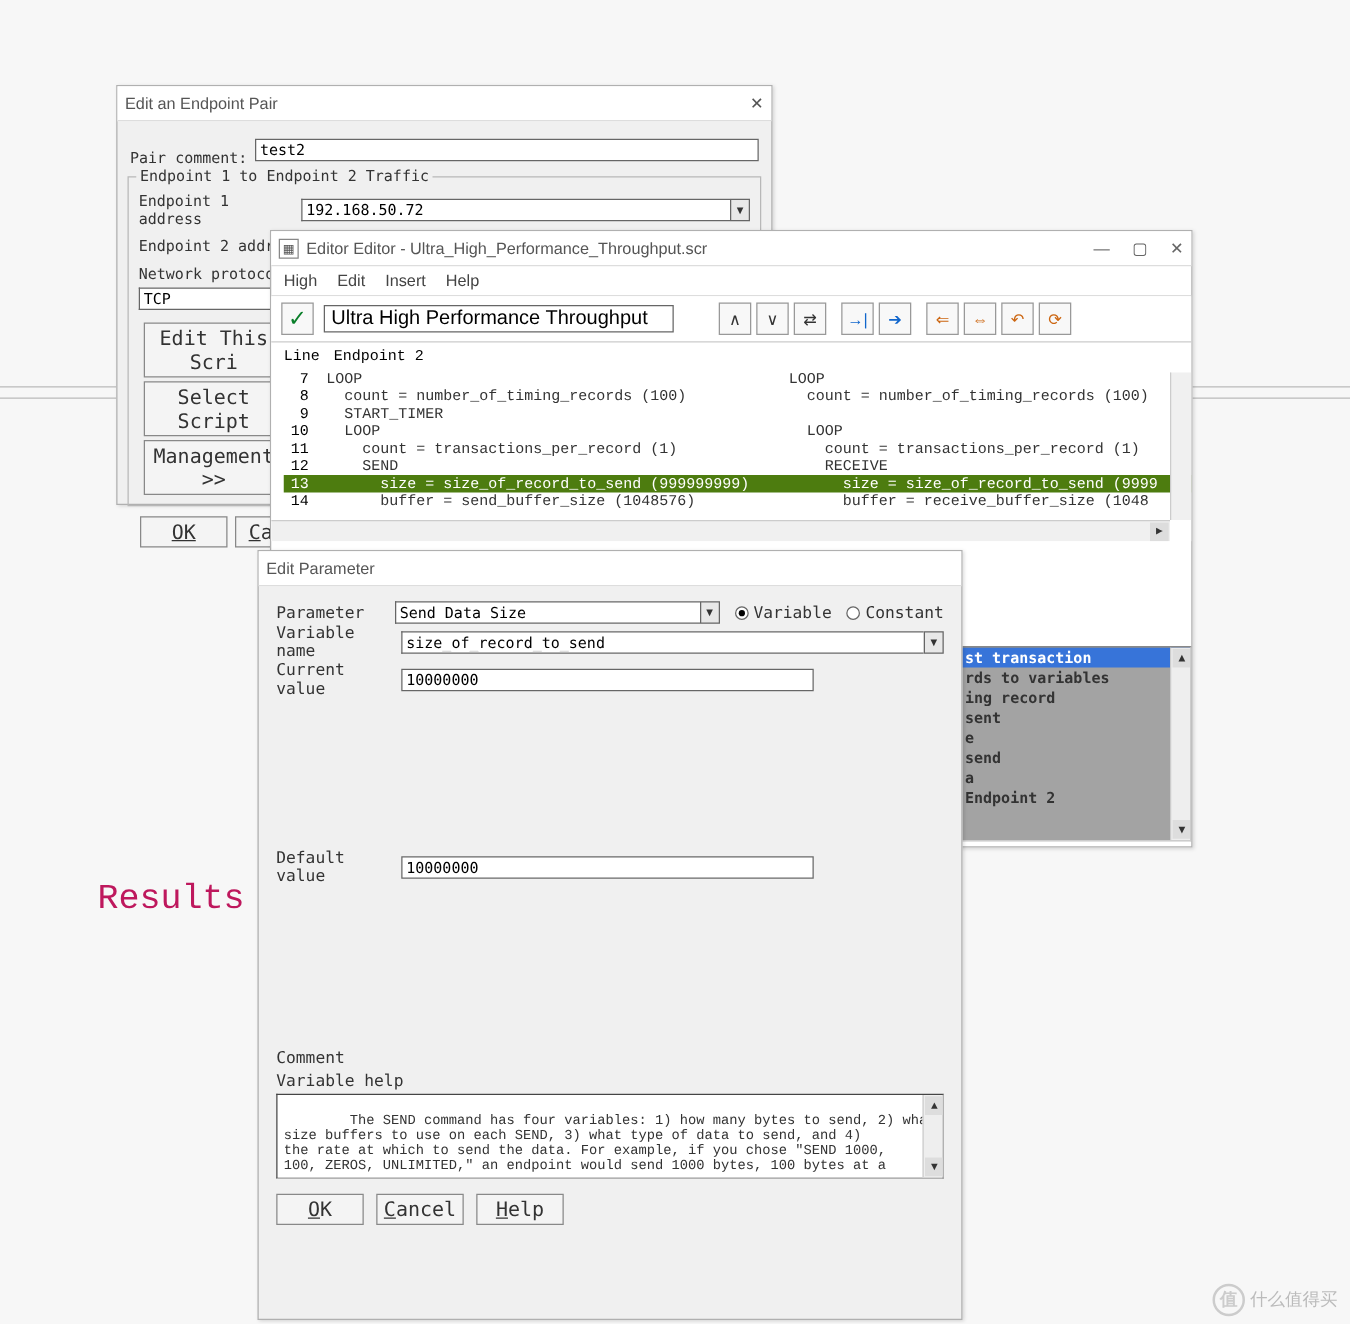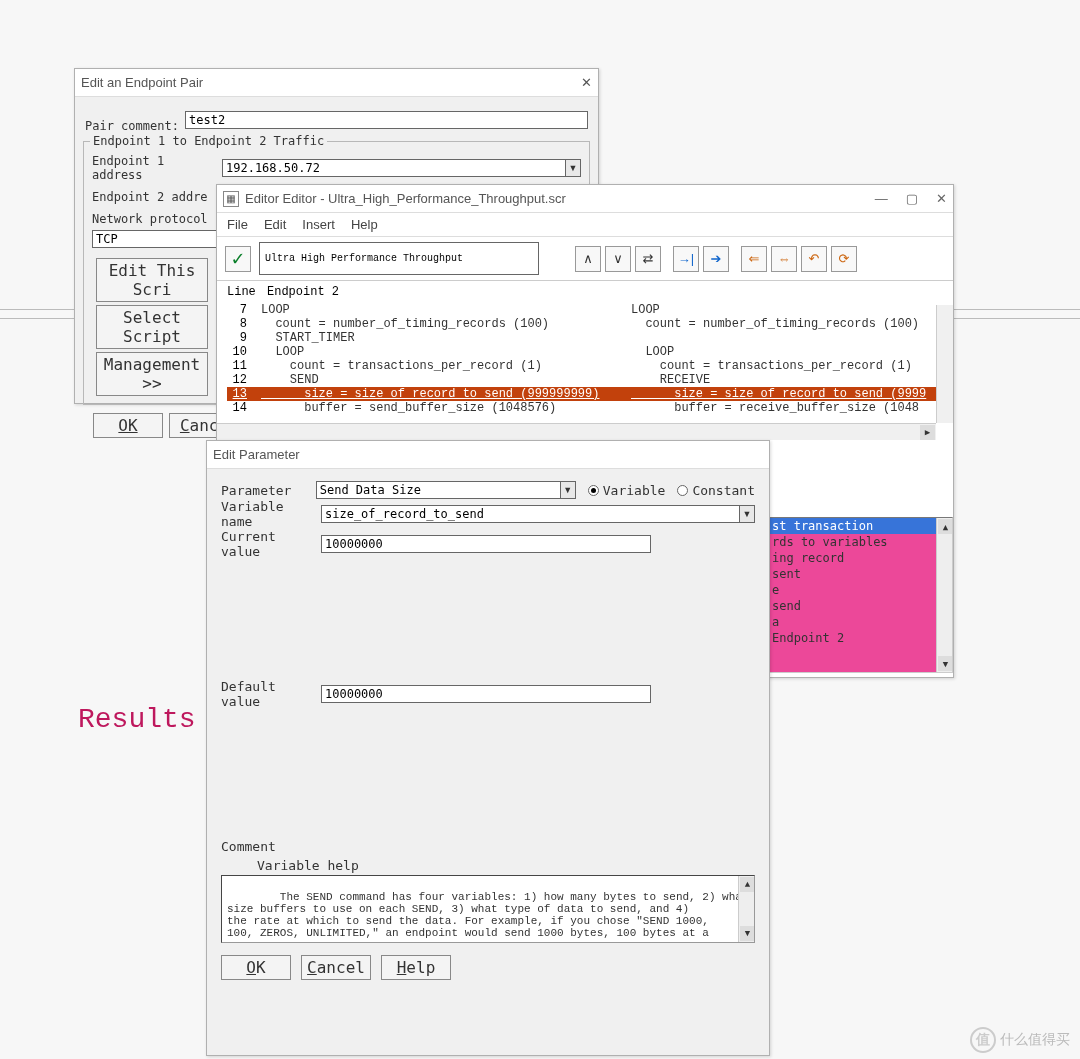--- a/index.html
+++ b/index.html
@@ -105,23 +105,23 @@
     border: 1px solid #999;
     background: #f8f8f8;
     display: flex; align-items: center; justify-content: center;
     cursor: pointer;
     font-size: 13px;
   }
   .toolbar .scriptname {
     flex: 0 0 280px;
     border: 1px solid #666;
     padding: 2px 5px;
-    height: 33px;
-    font-family: Liberation Mono, monospace;
-    font-size: 10px;
+    height: 22px;
+    font-family: Liberation Sans, sans-serif;
+    font-size: 16px;
     margin-left: 4px;
   }
 
   .script-area {
     background: #fff;
     border-top: 1px solid #ccc;
     font-family: "SimSun", "Courier New", monospace;
     font-size: 12px;
     position: relative;
     height: 160px;
@@ -130,21 +130,21 @@
   .script-header {
     display: flex;
     padding: 4px 10px;
     color: #000;
   }
   .col-line { width: 40px; }
   .col-ep1 { width: 370px; }
   .col-ep2 { flex: 1; }
   .script-body { white-space: pre; padding-left: 10px; }
   .line { display: flex; }
-  .line.sel { background: #c2410c; color: #fff; text-decoration: underline; }
+  .line.sel { background: #4d7c0f; color: #fff; }
   .line .ln { width: 34px; text-align: right; padding-right: 14px; color: #000; }
   .line.sel .ln { color: #fff; }
   .line .c1 { width: 370px; }
   .line .c2 { flex: 1; }
   .scroll-track-h {
     position: absolute; bottom: 0; left: 0; right: 17px; height: 17px;
     background: #f0f0f0; border-top: 1px solid #ccc;
     display: flex; justify-content: flex-end; align-items: center;
   }
   .scroll-track-v {
@@ -152,25 +152,26 @@
     background: #f0f0f0; border-left: 1px solid #ccc;
   }
   .scroll-btn {
     width: 15px; height: 15px; margin: 1px;
     background: #ddd; font-size: 9px;
     display: flex; align-items: center; justify-content: center;
   }
 
   .side-list {
     position: absolute;
-    background: #ec4899;
+    background: #a3a3a3;
     border: 1px inset #ccc;
     font-family: "SimSun", monospace;
     font-size: 12px;
     overflow: hidden;
+    font-weight: bold;
   }
   .side-list .item { padding: 1px 6px; }
   .side-list .item.sel { background: #3774d9; color: #fff; }
 
   .param-window { background: #f0f0f0; font-size: 13px; }
   .param-body { padding: 12px 14px; }
   .param-row { display: flex; align-items: center; margin-bottom: 0; }
   .param-label { width: 100px; font-family: "SimSun", monospace; }
   .radio { display: inline-flex; align-items: center; margin-left: 12px; font-family: "SimSun", monospace; }
   .radio .dot {
@@ -220,21 +221,21 @@
   }
 </style>
 </head>
 <body>
 
 <div class="hline" style="top:309px;"></div>
 <div class="hline" style="top:318px;"></div>
 
 <div class="bg-text" style="left:78px; top:704px;">Results ar</div>
 
-<div class="window" style="left:74px; top:68px; width:525px; height:336px;">
+<div class="window" style="left:93px; top:68px; width:525px; height:336px;">
   <div class="titlebar">
     <span class="title">Edit an Endpoint Pair</span>
     <span class="winbtn">✕</span>
   </div>
   <div style="padding:6px 10px 0 10px;">
     <div class="form-row">
       <span class="form-label" style="width:100px;margin-top:12px;">Pair comment:</span>
       <input type="text" value="test2" style="">
     </div>
     <div class="groupbox" style="margin-left:-2px; margin-right:-2px;">
@@ -275,21 +276,21 @@
   <div class="titlebar">
     <span style="width:16px;height:16px;border:1px solid #888;margin-right:6px;display:inline-flex;align-items:center;justify-content:center;font-size:10px;background:#fff;">▦</span>
     <span class="title">Editor Editor - Ultra_High_Performance_Throughput.scr</span>
     <span class="winbtns">
       <span class="winbtn">—</span>
       <span class="winbtn">▢</span>
       <span class="winbtn">✕</span>
     </span>
   </div>
   <div class="menubar">
-    <span>File</span>
+    <span>High</span>
     <span>Edit</span>
     <span>Insert</span>
     <span>Help</span>
   </div>
   <div class="toolbar">
     <div class="toolbtn" style="color:#0a7f2a;font-size:18px;">✓</div>
     <input class="scriptname" type="text" value="Ultra High Performance Throughput" style="">
     <div class="sep" style="width:28px;"></div>
     <div class="toolbtn">∧</div>
     <div class="toolbtn">∨</div>
@@ -372,21 +373,21 @@
       <input type="text" style="flex: 0 0 330px;" value="10000000">
     </div>
 
     <div style="height:130px;"></div>
 
     <div class="param-row">
       <span class="param-label" style="width:82px;">Comment</span>
     </div>
 
     <div style="margin-top:4px;">
-      <div class="param-label" style="width:auto;margin-bottom:2px;margin-left:36px;">Variable help</div>
+      <div class="param-label" style="width:auto;margin-bottom:2px;">Variable help</div>
       <div class="helpbox">
         <span>The SEND command has four variables: 1) how many bytes to send, 2) what
 size buffers to use on each SEND, 3) what type of data to send, and 4)
 the rate at which to send the data. For example, if you chose "SEND 1000,
 100, ZEROS, UNLIMITED," an endpoint would send 1000 bytes, 100 bytes at a</span>
         <div class="vscroll">
           <div class="scroll-btn">▲</div>
           <div class="scroll-btn">▼</div>
         </div>
       </div>

